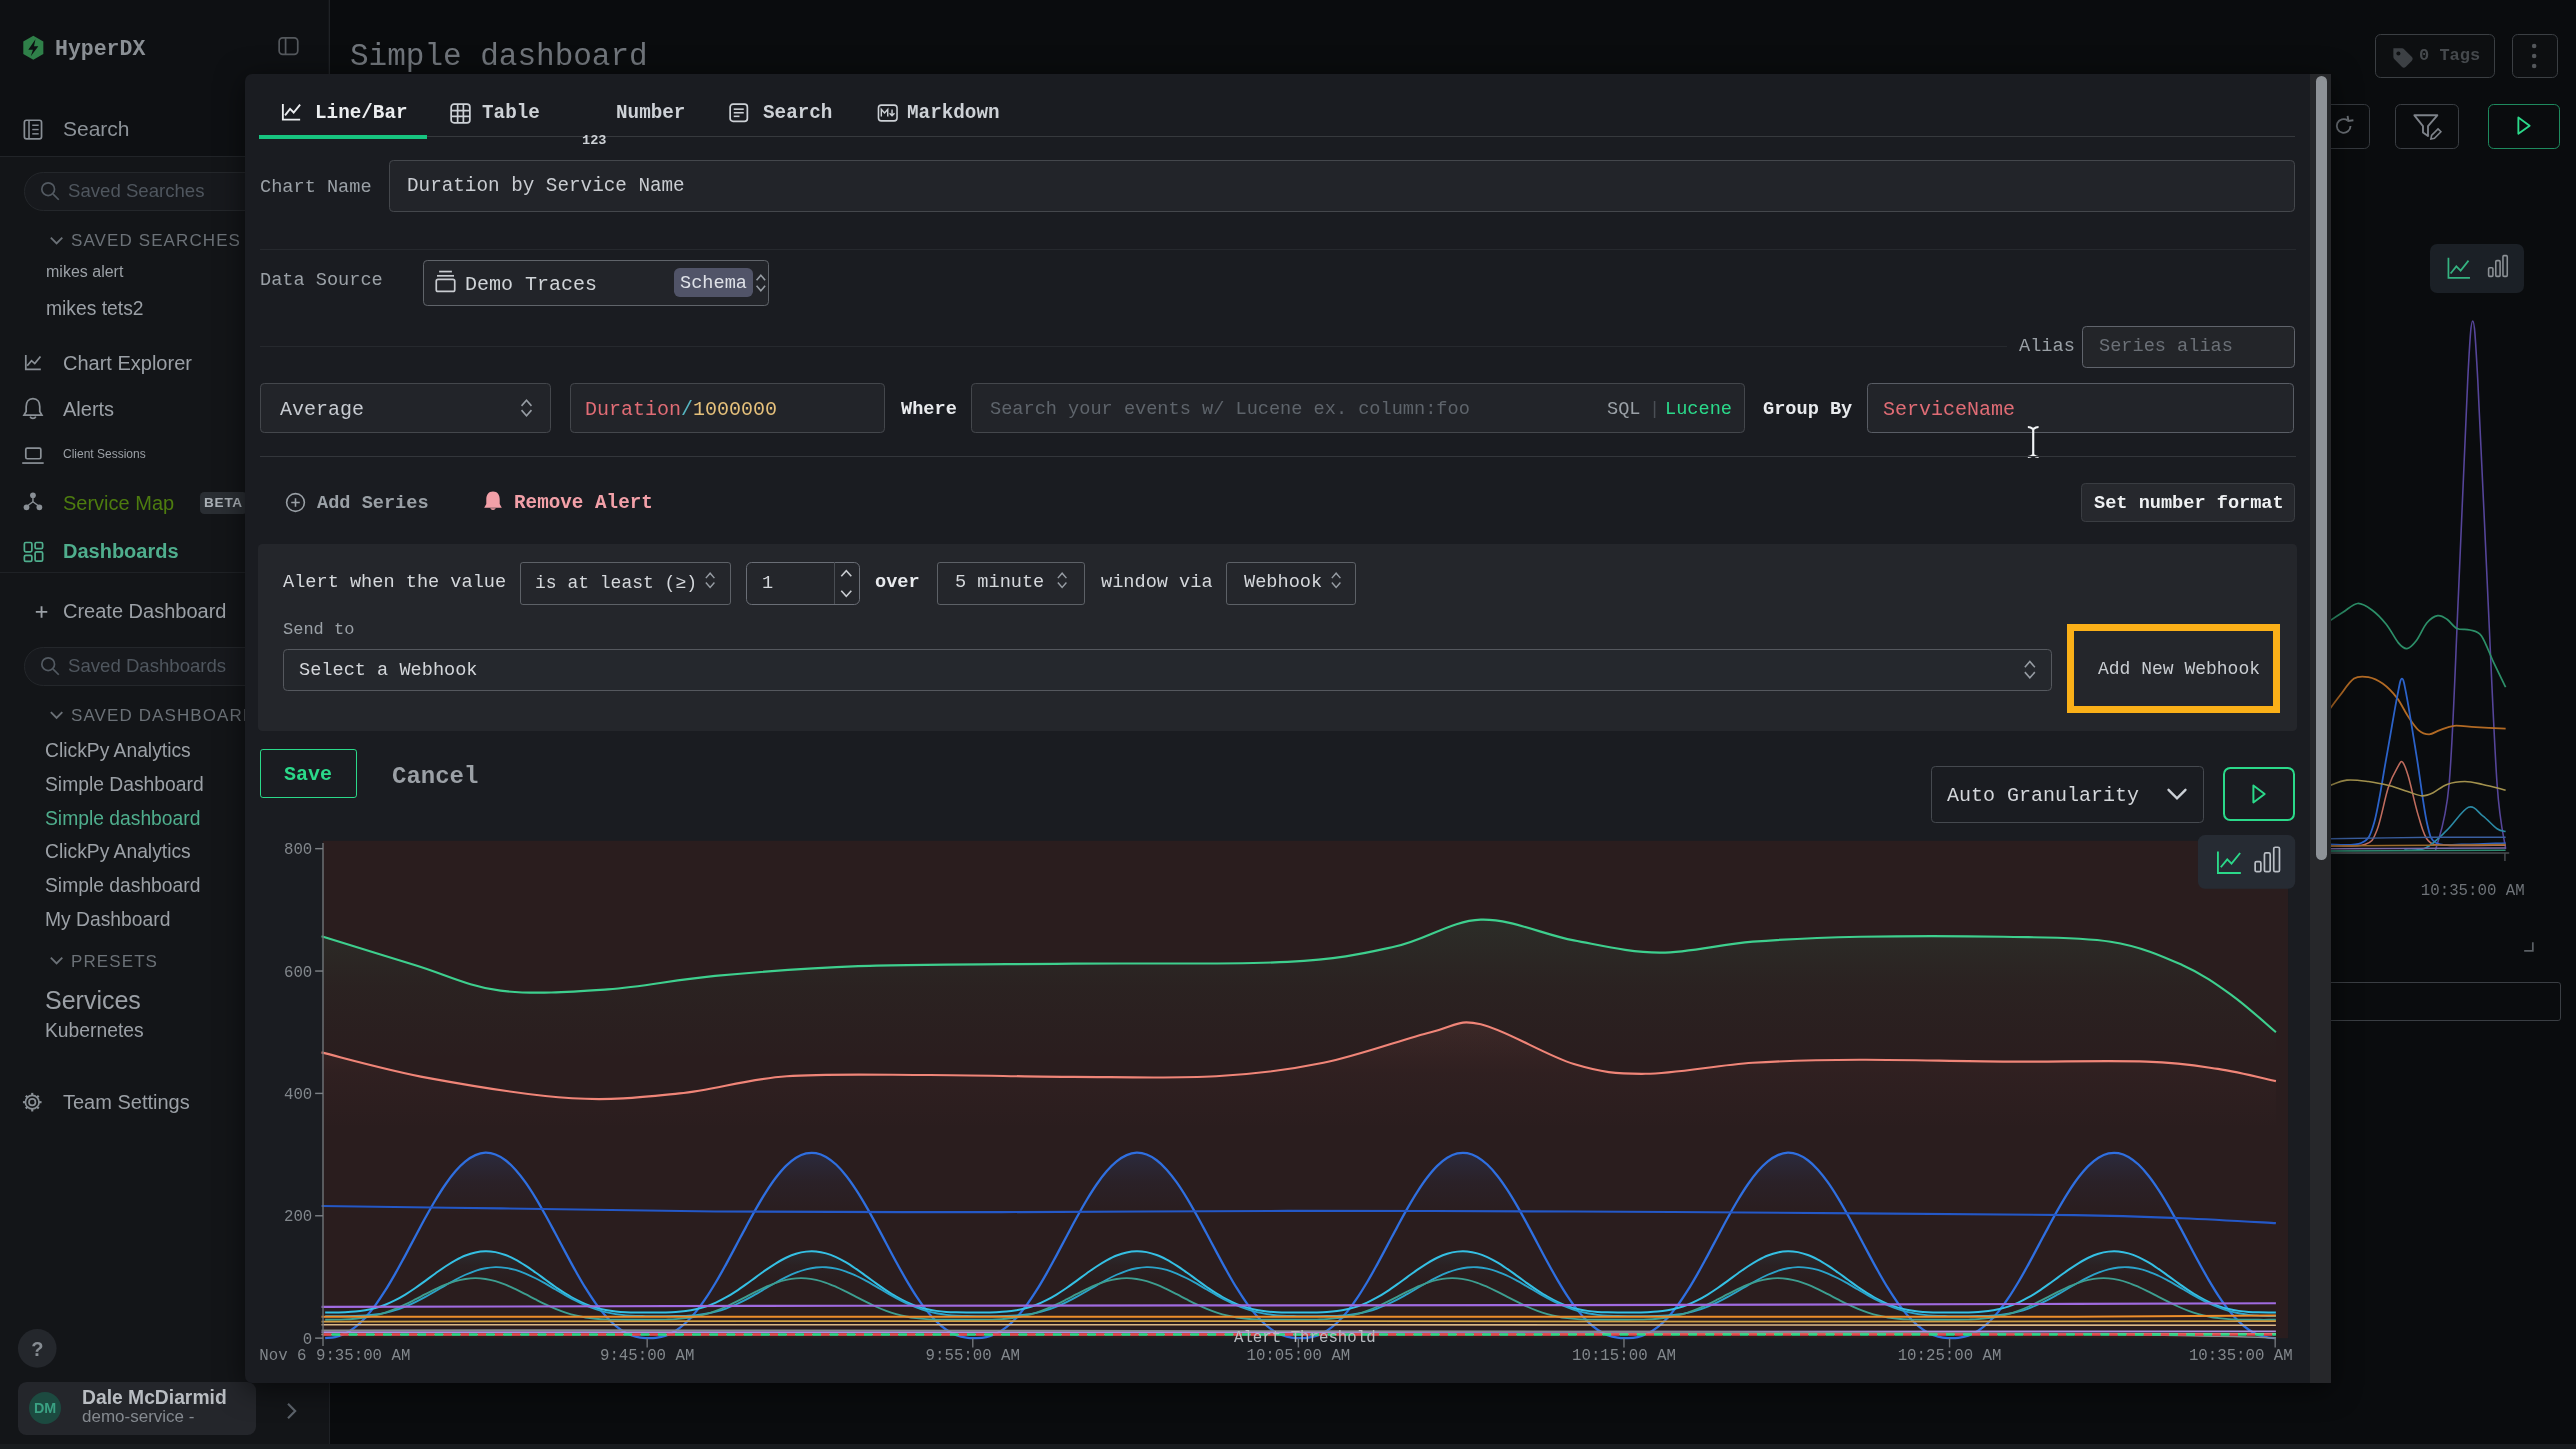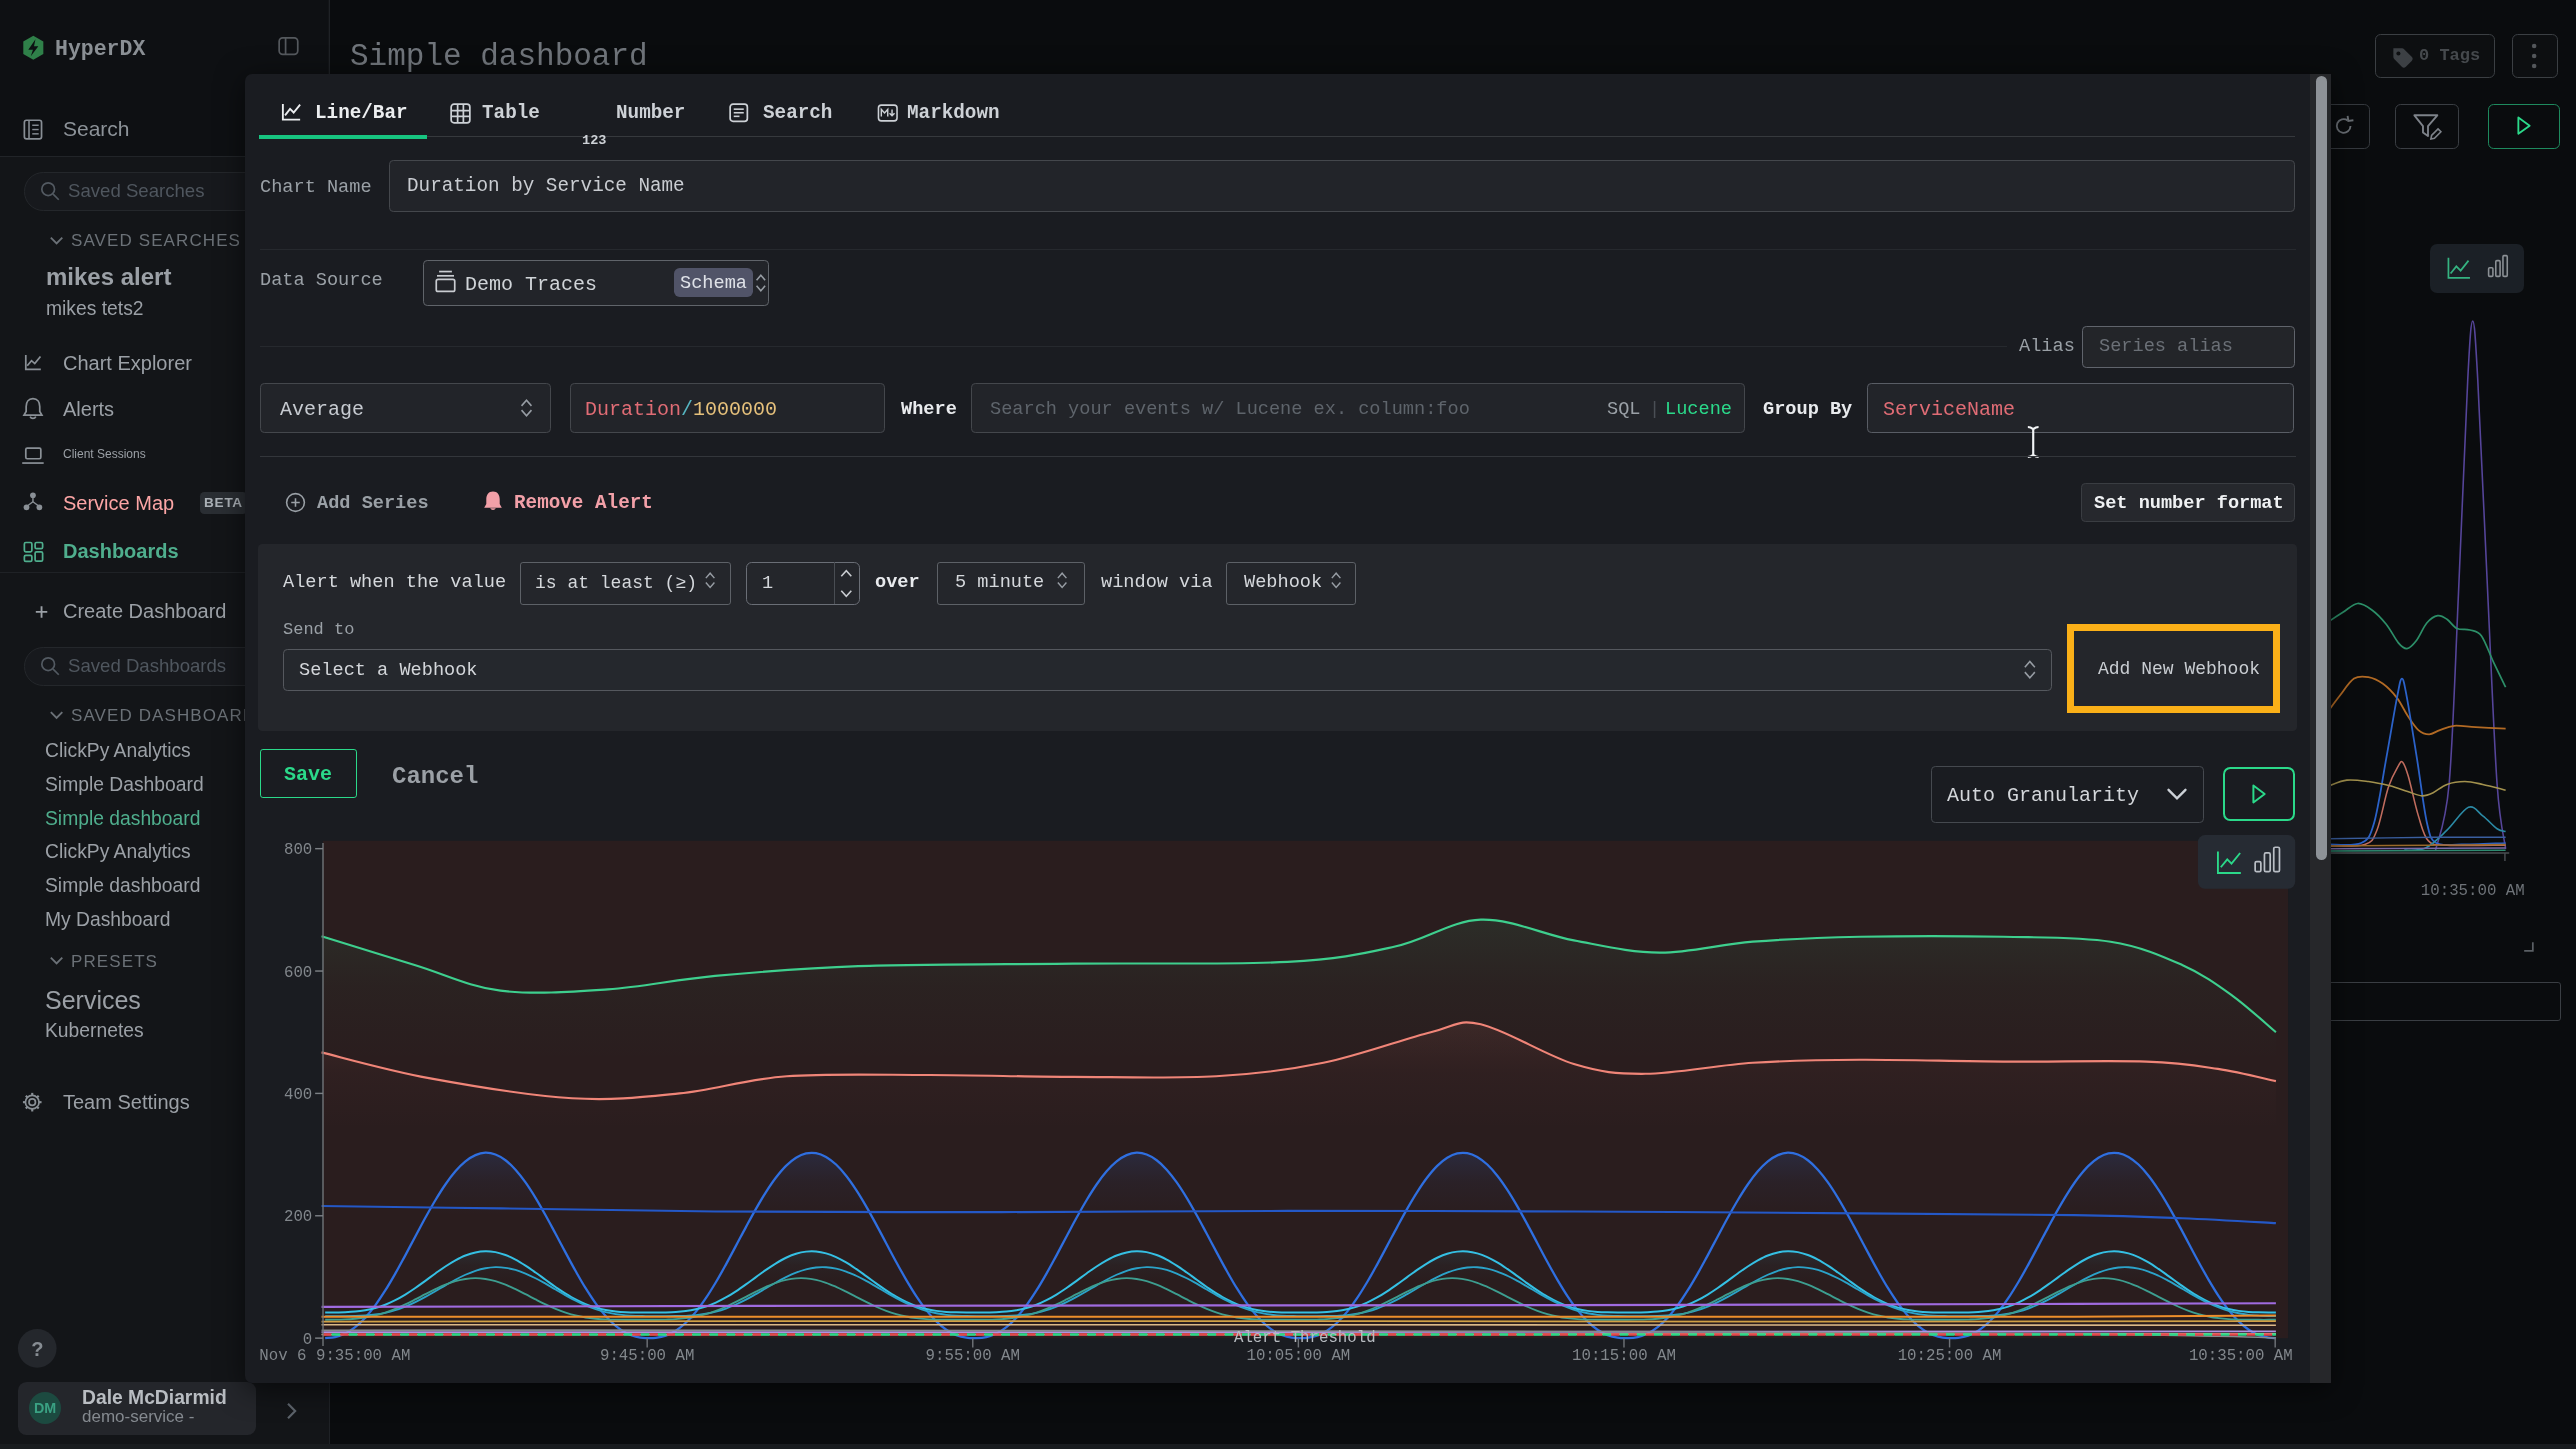--- a/index.html
+++ b/index.html
@@ -79,27 +79,27 @@
 <div class="abs sans" style="left:63px;top:117px;font-size:21px;color:#8c9298;">Search</div>
 
 <div class="abs" style="left:23.6px;top:172px;width:279px;height:39px;background:#17191d;border:1.4px solid #24272b;border-radius:19.3px;"></div>
 <div class="abs sans" style="left:68px;top:180px;font-size:18.6px;color:#4f565e;">Saved Searches</div>
 <svg class="abs" style="left:39px;top:180px" width="24" height="24" viewBox="0 0 34 34">
     <circle cx="13" cy="13" r="9" fill="none" stroke="#535a62" stroke-width="2.4"></circle>
     <line x1="20" y1="20" x2="28" y2="28" stroke="#535a62" stroke-width="2.4"></line>
   </svg>
 
 <div class="abs sans" style="left:71px;top:231px;font-size:17px;letter-spacing:1.1px;color:#6b7177;">SAVED SEARCHES</div>
-<div class="abs sans" style="left:46px;top:263px;font-size:24px;color:#9ba0a6;font-weight:bold;">mikes alert</div>
+<div class="abs sans" style="left:46px;top:263px;font-size:16px;color:#9ba0a6;">mikes alert</div>
 <div class="abs sans" style="left:46px;top:298px;font-size:19.3px;color:#9ba0a6;">mikes tets2</div>
 
 <div class="abs sans" style="left:63px;top:352px;font-size:20px;color:#9ba0a6;">Chart Explorer</div>
 <div class="abs sans" style="left:63px;top:398px;font-size:20px;color:#9ba0a6;">Alerts</div>
 <div class="abs sans" style="left:63px;top:447px;font-size:12px;color:#9ba0a6;">Client Sessions</div>
-<div class="abs sans" style="left:63px;top:492px;font-size:20px;color:#fca5a5;">Service Map</div>
+<div class="abs sans" style="left:63px;top:492px;font-size:20px;color:#4d7c0f;">Service Map</div>
 <div class="abs sans" style="left:200px;top:492px;width:47px;height:21.5px;background:#2a2e33;border-radius:4.3px;font-size:13.6px;font-weight:bold;color:#aab0b6;text-align:center;line-height:21.5px;letter-spacing:0.7px;">BETA</div>
 <div class="abs sans" style="left:63px;top:540px;font-size:20px;font-weight:bold;color:#4fae8d;">Dashboards</div>
 <div class="abs" style="left:0;top:572px;width:330px;height:1.4px;background:#1f2226;"></div>
 <div class="abs sans" style="left:63px;top:600px;font-size:20px;color:#9ba0a6;">Create Dashboard</div>
 
 <div class="abs" style="left:23.6px;top:647px;width:279px;height:39px;background:#17191d;border:1.4px solid #24272b;border-radius:19.3px;"></div>
 <div class="abs sans" style="left:68px;top:655px;font-size:18.6px;color:#4f565e;">Saved Dashboards</div>
 <svg class="abs" style="left:39px;top:655px" width="24" height="24" viewBox="0 0 34 34">
     <circle cx="13" cy="13" r="9" fill="none" stroke="#535a62" stroke-width="2.4"></circle>
     <line x1="20" y1="20" x2="28" y2="28" stroke="#535a62" stroke-width="2.4"></line>

